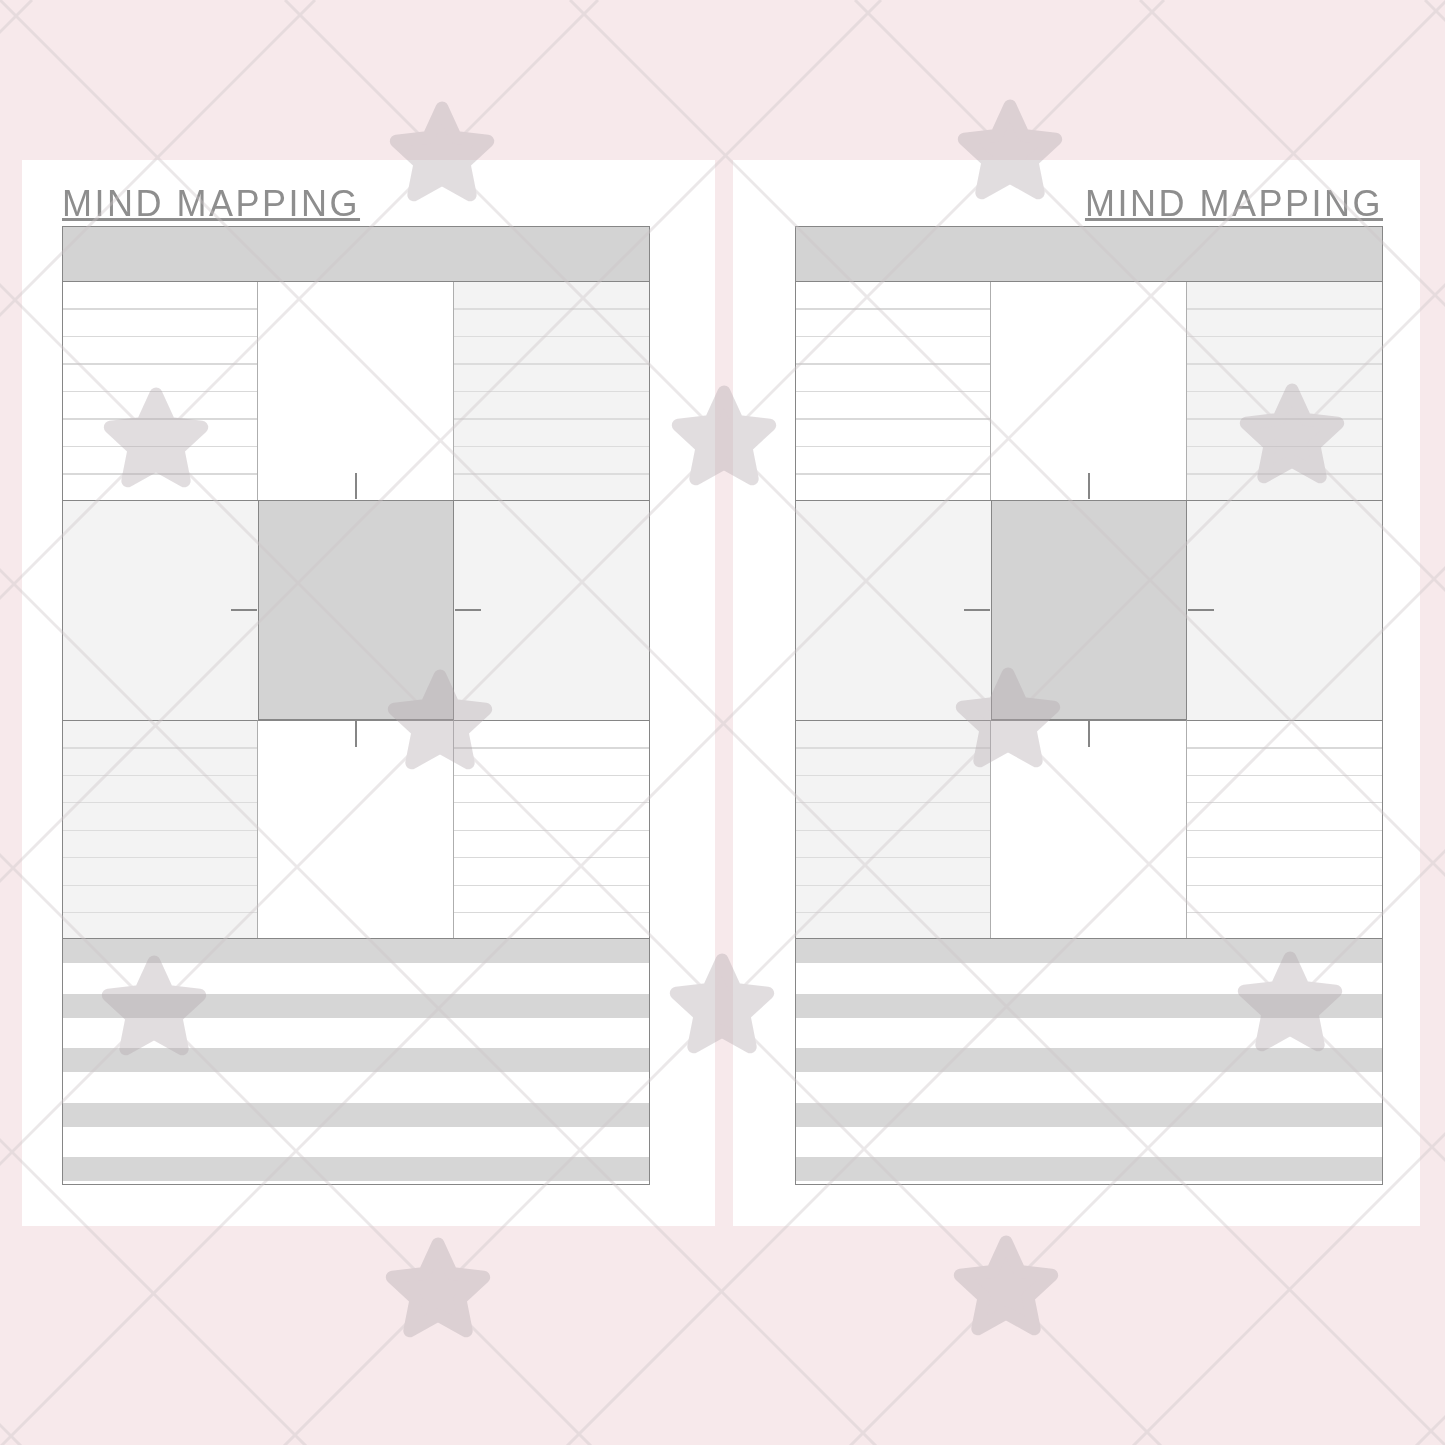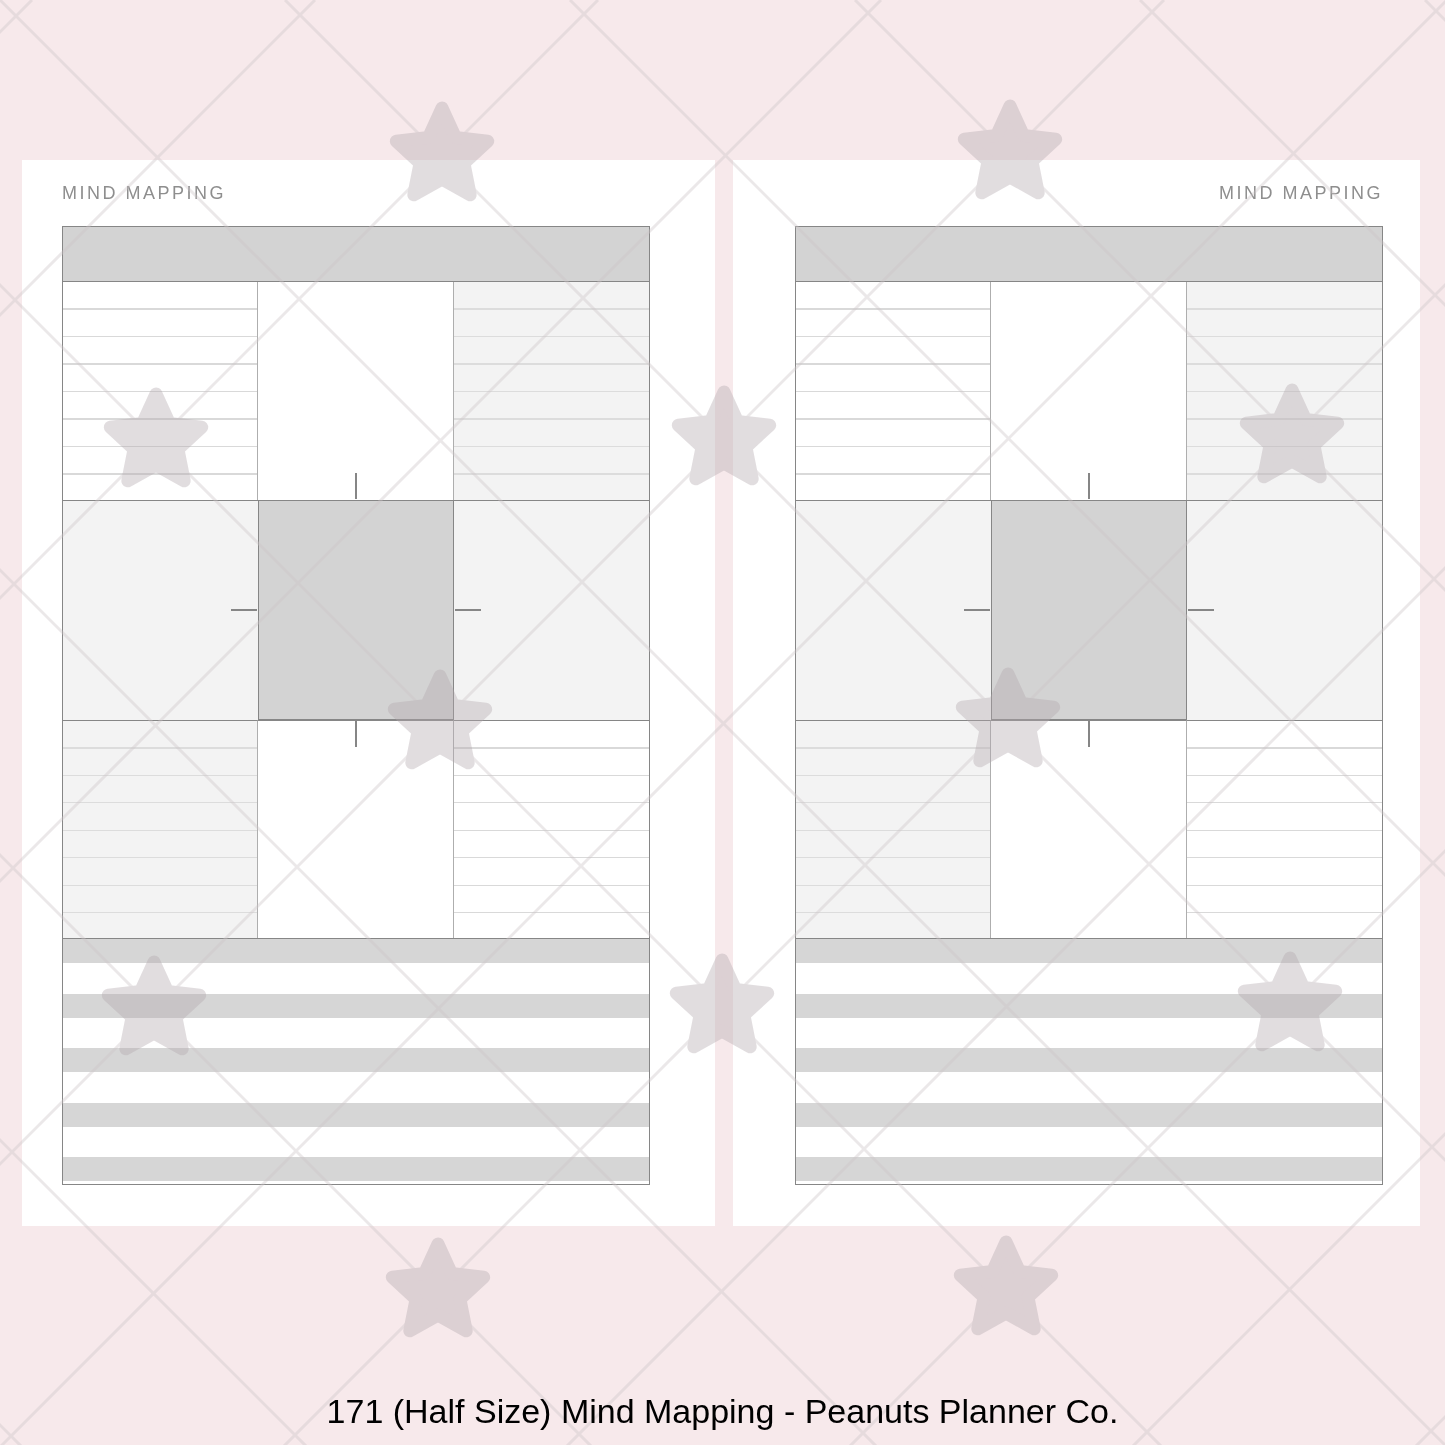--- a/index.html
+++ b/index.html
@@ -11,25 +11,26 @@
     font-family:"Liberation Sans", sans-serif;
   }
   .page{
     position:absolute;top:160px;height:1066px;
     background:var(--page-bg,#ffffff);
   }
   .page-left{left:22px;width:693px;}
   .page-right{left:733px;width:687px;}
   .page-title{
     position:absolute;top:24px;
-    font-size:18px;line-height:1.1;
+    font-size:36px;line-height:1.1;
     font-weight:300;
     letter-spacing:2.5px;
     color:var(--title-color,#8e8e8e);
     white-space:nowrap;
+    text-decoration:underline;
   }
   .title-left{left:40px;}
   .title-right{right:37px;text-align:right;}
   .grid{
     position:absolute;top:66px;width:588px;height:959px;
     box-sizing:border-box;
     border:1.5px solid var(--grid-border,#868686);
     background:#fff;
   }
   .grid-left{left:40px;}
@@ -188,14 +189,13 @@
       <use href="#wmstar" x="440" y="724"></use>
       <use href="#wmstar" x="1008" y="722"></use>
       <use href="#wmstar" x="154" y="1010"></use>
       <use href="#wmstar" x="722" y="1008"></use>
       <use href="#wmstar" x="1290" y="1006"></use>
       <use href="#wmstar" x="438" y="1292"></use>
       <use href="#wmstar" x="1006" y="1290"></use>
     </g>
   </svg>
 
-  <div class="caption">171 (Half Size) Mind Mapping - Peanuts Planner Co.</div>
 </div>
 
 </body></html>

